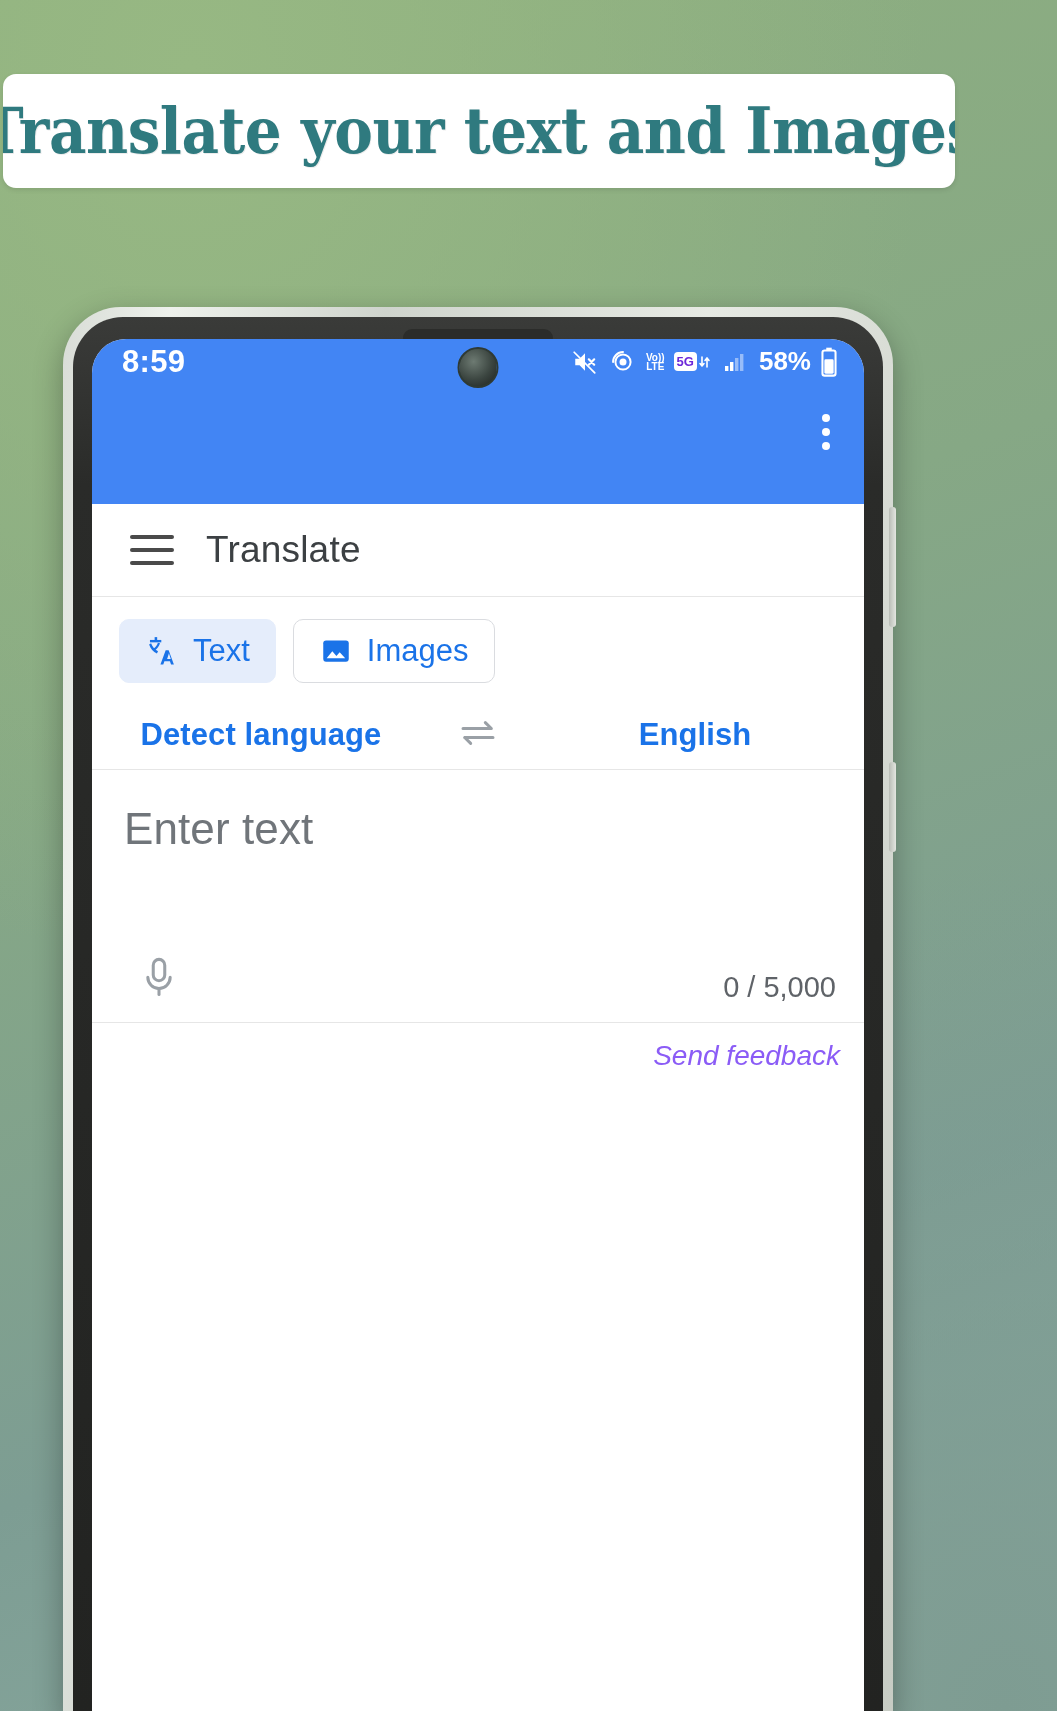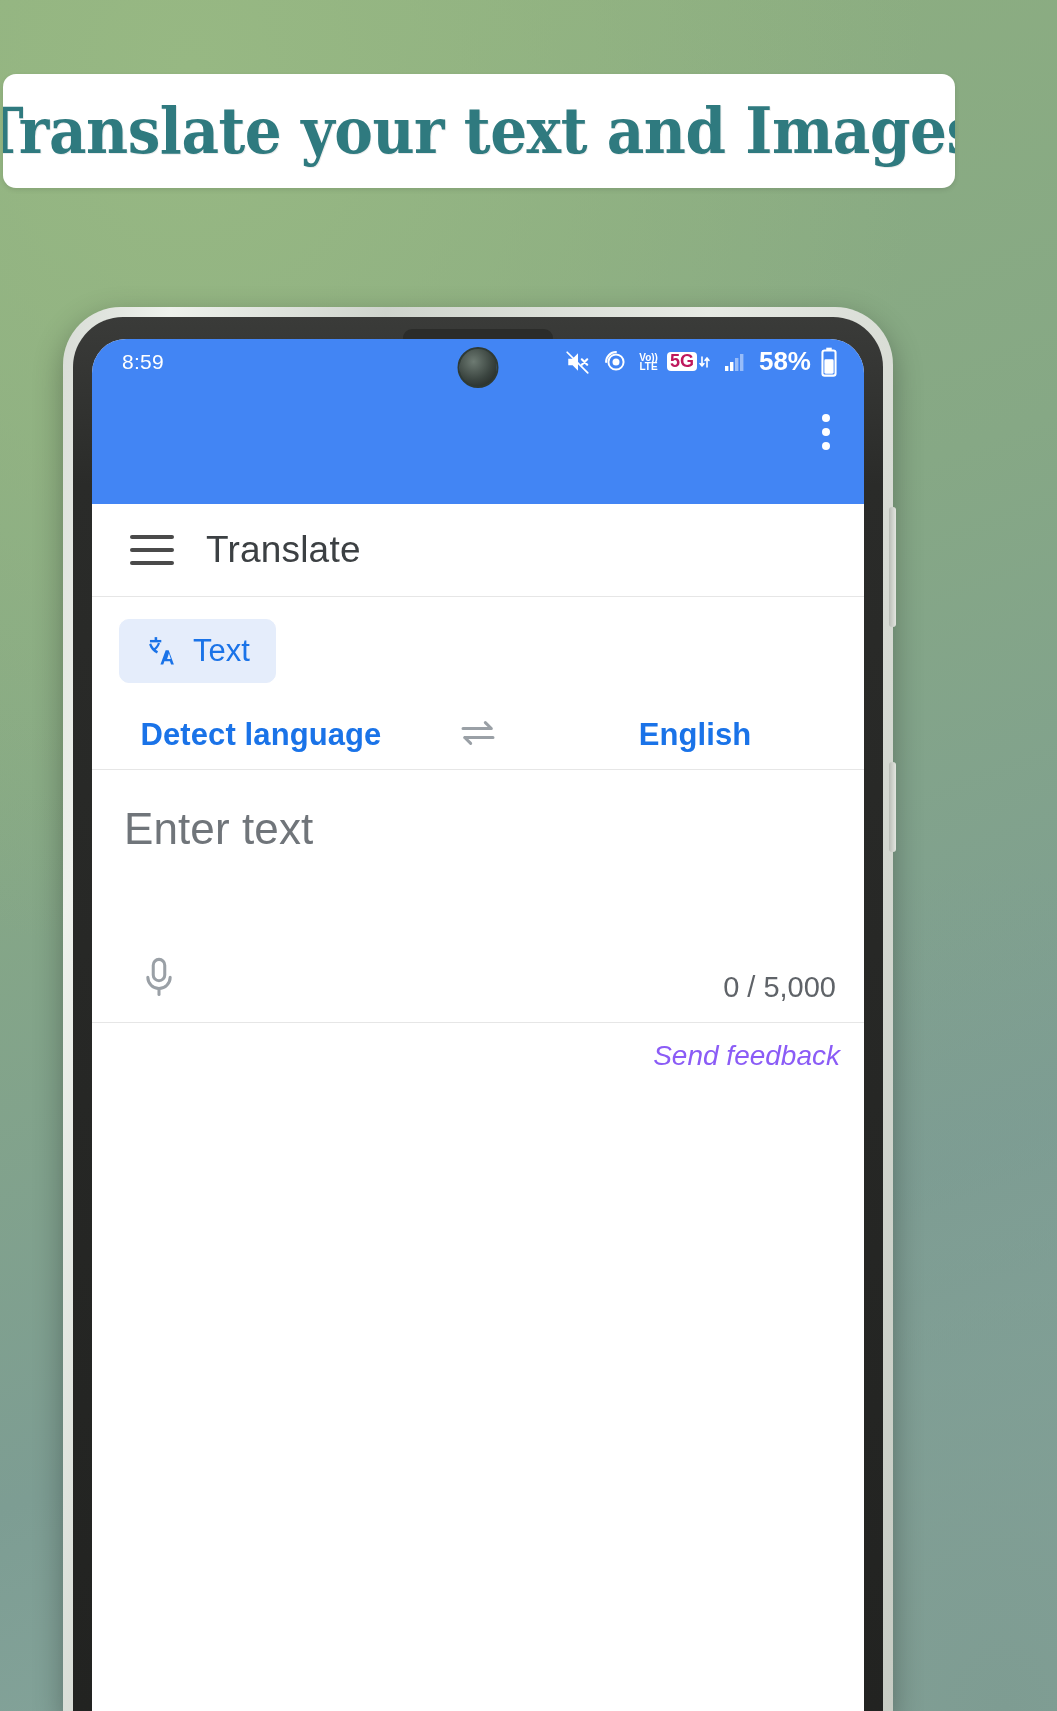--- a/index.html
+++ b/index.html
@@ -66,31 +66,31 @@
     position:absolute;right:-3px;width:7px;border-radius:3px;
     background:linear-gradient(90deg,#b9bdb6,#e3e6e0);
   }
   
   #statusbar{
     position:relative;height:45px;background:#4285f4;
     display:flex;align-items:center;
     padding:0 26px 0 30px;
     color:#ffffff;
   }
-  #clock{font-size:21px;font-weight:400;letter-spacing:.3px;}
+  #clock{font-size:31px;font-weight:700;letter-spacing:.3px;}
   #status-spacer{flex:1;}
   #status-icons{display:flex;align-items:center;gap:9px;}
   #status-icons svg{display:block;}
   .volte-badge{
     font-size:10px;font-weight:bold;line-height:9px;text-align:center;
     font-family:"Liberation Sans",sans-serif;
   }
   .fiveg-badge{
-    background:#ffffff;color:#be185d;border-radius:4px;
-    font-size:18px;font-weight:bold;line-height:17px;
+    background:#ffffff;color:#6d28d9;border-radius:4px;
+    font-size:13px;font-weight:bold;line-height:17px;
     padding:1px 3px;font-family:"Liberation Sans",sans-serif;
   }
   #battery-pct{font-size:26px;font-weight:700;margin-left:2px;}
   
   #camera{
     position:absolute;left:50%;top:8px;transform:translateX(-50%);
     width:37px;height:37px;border-radius:50%;
     background:radial-gradient(circle at 38% 34%, #6d7a72 0%, #3b4540 55%, #1d211f 100%);
     border:2px solid #2f3a34;
     z-index:5;
@@ -257,20 +257,29 @@
           <span>
             <svg width="34" height="34" viewBox="0 0 24 24">
               <path fill="#1a73e8" d="M3.5 4.2h8v1.7h-8z"></path>
               <path fill="#1a73e8" d="M6.8 2.2h1.8v3.1H6.8z"></path>
               <path fill="#1a73e8" d="M4.3 6.6c.9 2.6 2.6 4.5 4.9 5.6l-.8 1.5C5.8 12.5 3.9 10.4 2.9 7.4z"></path>
               <path fill="#1a73e8" d="M10.6 6.6c-.6 2.1-1.9 3.8-3.7 5l-.9-1.4c1.5-1 2.6-2.4 3.1-4.1z"></path>
               <path fill="#1a73e8" d="M14.6 11.4h2.1l3.7 10.2h-2l-.8-2.4h-3.9l-.8 2.4h-2zm1 6.2h2.6l-1.3-4z"></path>
             </svg>
           </span>
           <span>Text</span>
+        </div>
+        <div class="chip">
+          <span>
+            <svg width="34" height="34" viewBox="0 0 24 24">
+              <rect x="3" y="4.5" width="18" height="15" rx="2" fill="#1a73e8"></rect>
+              <path fill="#ffffff" d="M5.4 17.2l4-5.1 2.9 3.5 2.3-2.7 3.9 4.3z"></path>
+            </svg>
+          </span>
+          <span>Images</span>
         </div>
       </div>
 
       <div id="langrow">
         <div class="lang-btn">Detect language</div>
         <div id="swap-btn">
           <span>
             <svg width="44" height="30" viewBox="0 0 24 18">
               <path fill="none" stroke="#9aa0a6" stroke-width="1.8" stroke-linecap="round" stroke-linejoin="round" d="M3 6.3h17M16.4 2.8L20 6.3M21 11.7H4M7.6 15.2L4 11.7"></path>
             </svg>

